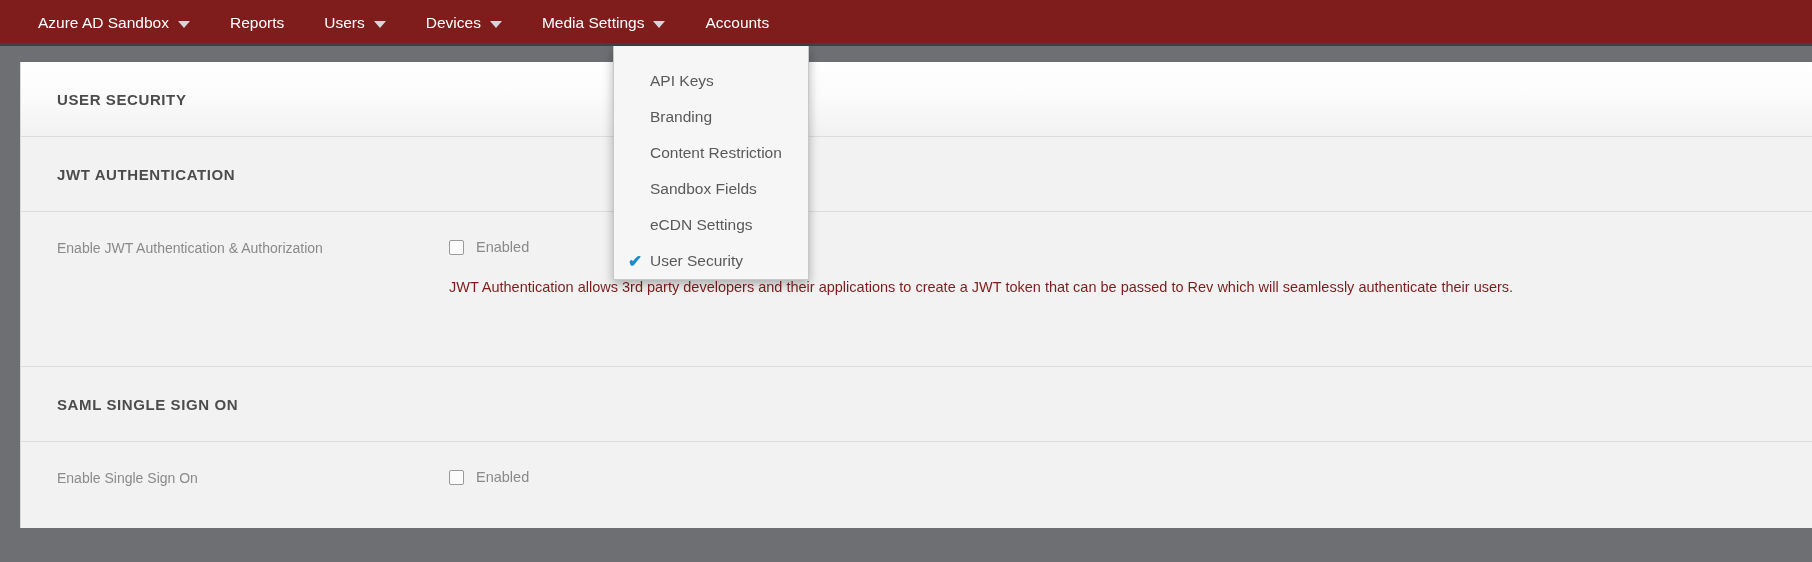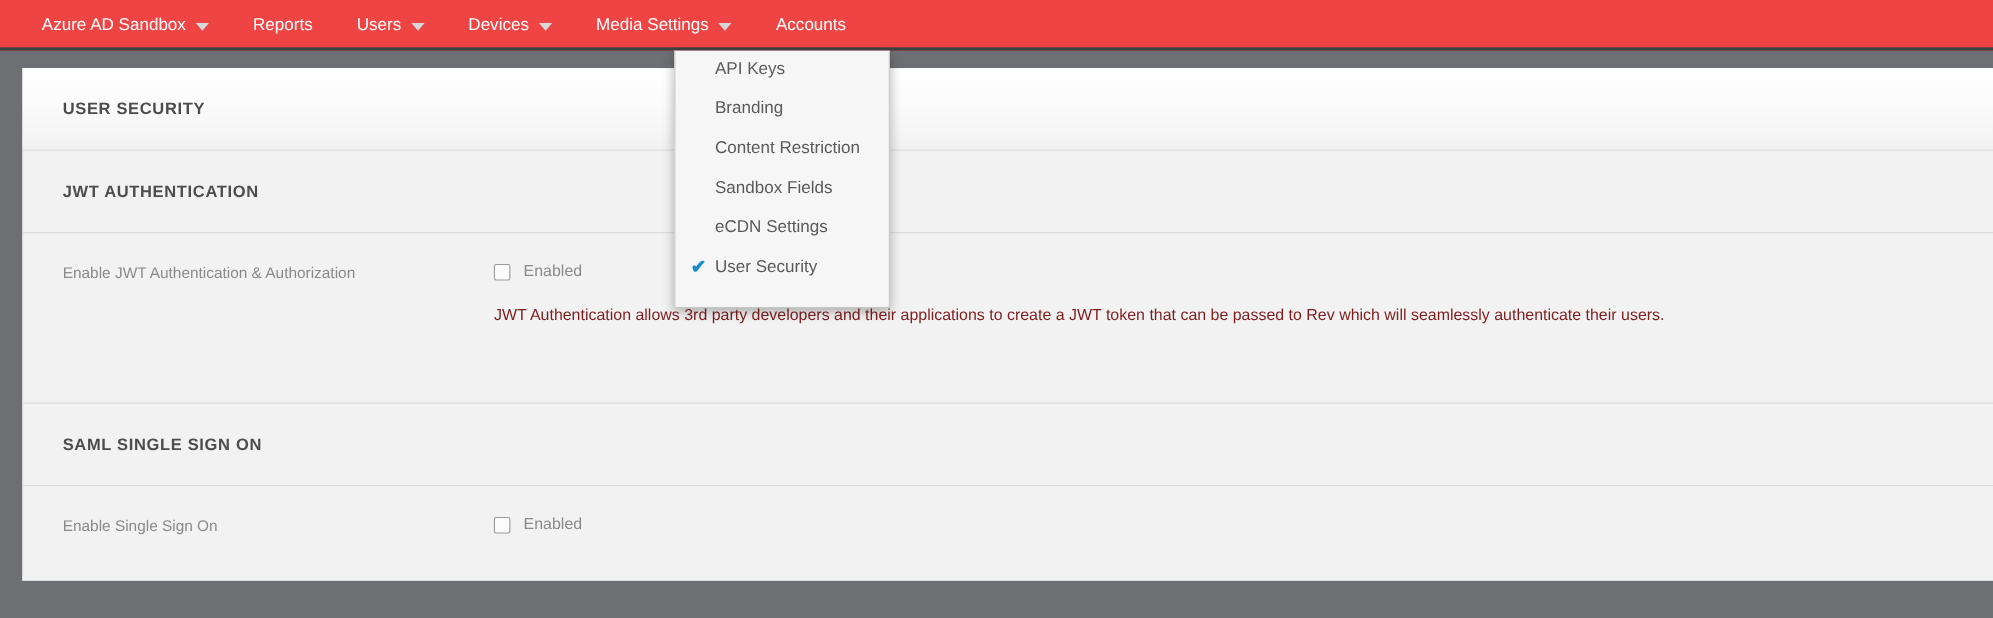--- a/index.html
+++ b/index.html
@@ -11,21 +11,21 @@
     font-family: "Liberation Sans", sans-serif;
     background: #6d6f73;
   }
 
   
   #topnav {
     position: absolute;
     left: 0; top: 0;
     width: 1812px;
     height: 46px;
-    background: #ef4444;
+    background: #7f1d1d;
     border-bottom: 3px solid #3f4042;
     display: flex;
     align-items: stretch;
     padding-left: 18px;
     z-index: 30;
   }
 
   .nav-item {
     display: flex;
     align-items: center;
@@ -73,21 +73,21 @@
     background: #f6f6f6;
     border: 1px solid #c8c8c8;
     border-top: none;
     box-shadow: 0 4px 10px rgba(0,0,0,0.30);
     z-index: 40;
     padding: 8px 0 9px 0;
   }
 
   .dd-item {
     display: flex;
-    align-items: flex-start;
+    align-items: flex-end;
     height: 36px;
     padding-left: 14px;
     font-size: 15.5px;
     color: #5a5a5a;
     white-space: nowrap;
     cursor: pointer;
   }
   .dd-item .dd-check {
     width: 18px;
     margin-right: 4px;

